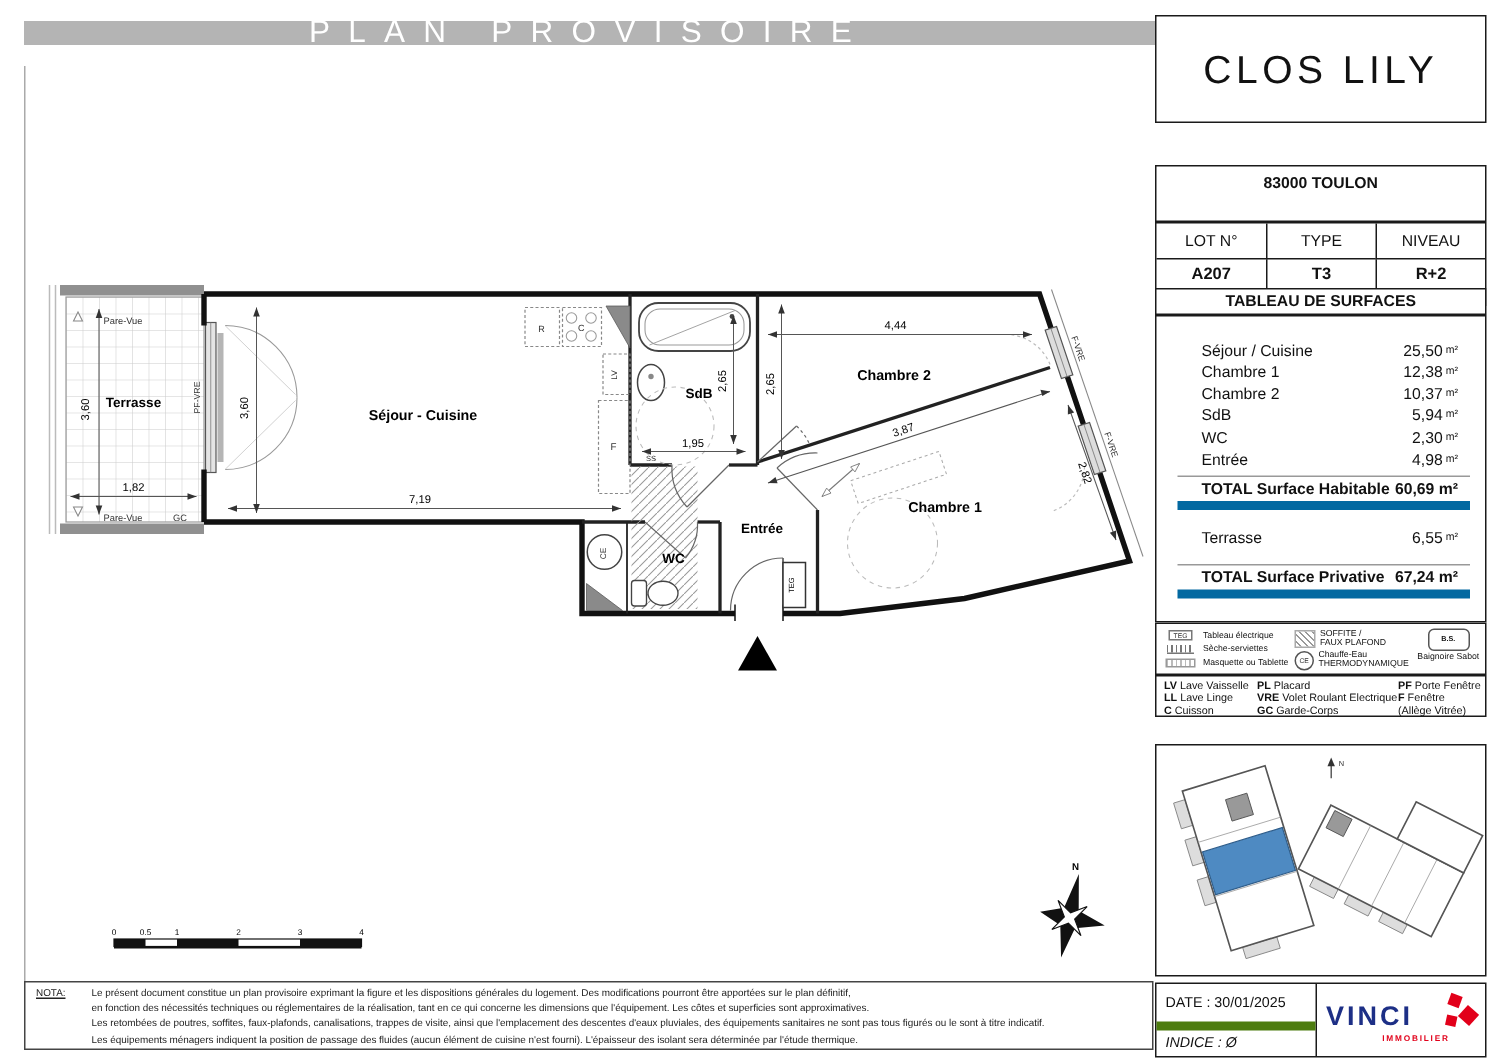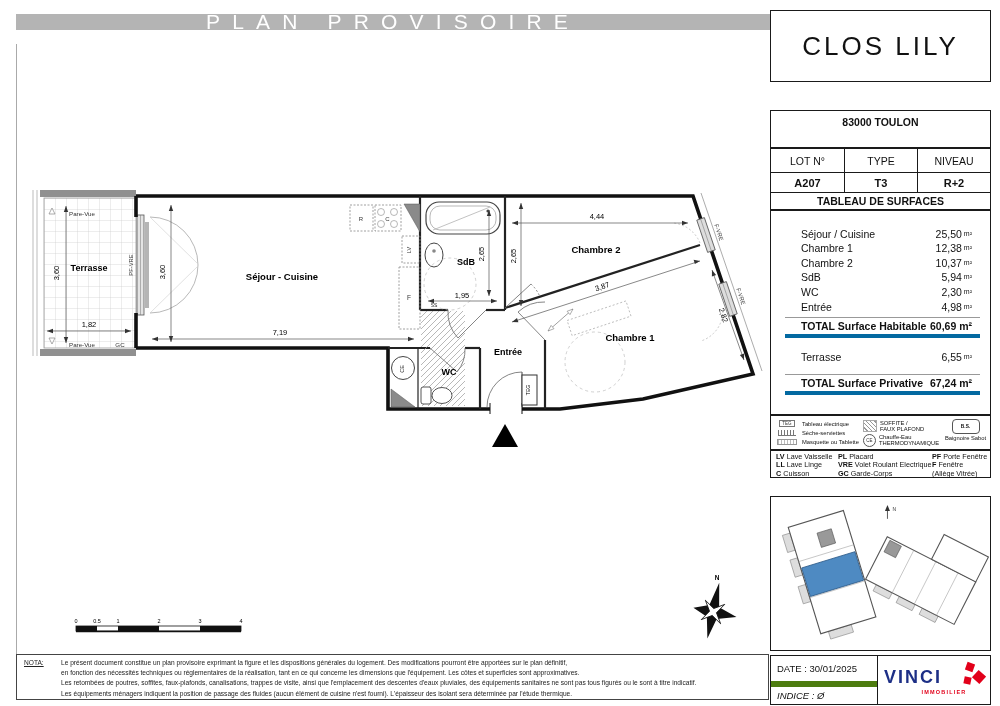--- a/index.html
+++ b/index.html
@@ -21,21 +21,21 @@
   .p-lot .hd{border-bottom:1px solid #1a1a1a;}
   .p-lot .bl{border-left:1px solid #1a1a1a;}
   .p-lot .vv{font-weight:bold;font-size:11px;}
   .p-tab{top:182px;height:18px;display:flex;align-items:center;justify-content:center;
          font-weight:bold;font-size:10.5px;}
   .p-surf{top:200px;height:205px;padding-top:14px;}
   .srow{display:flex;align-items:flex-end;height:14.6px;font-size:10.5px;padding:0 18px 0 30px;}
   .srow .lab{flex:1;}
   .srow .unit{font-size:7px;position:relative;top:-3px;margin-left:2px;}
   .stotal{display:flex;align-items:flex-end;font-weight:bold;font-size:10.5px;
-          border-top:1px solid #999;border-bottom:4px solid #0369a1;
+          border-top:1px solid #999;border-bottom:6px solid #0369a1;
           margin:4px 10px 0 14px;padding:2px 8px 2px 16px;}
   .stotal .lab{flex:1;}
   .mt10{margin-top:11px;}
   
   .p-legend{top:405px;height:35px;display:flex;font-size:5.8px;padding:3px 2px 0 4px;box-sizing:border-box;}
   .lg-col1{width:90px;}
   .lg-row{display:flex;align-items:center;height:9px;}
   .lg-sym{width:24px;display:flex;justify-content:center;margin-right:3px;}
   .teg-box{border:1px solid #777;font-size:4.5px;padding:0 2px;color:#333;}
   .rad{width:18px;height:5px;background:repeating-linear-gradient(90deg,#777 0,#777 1px,#fff 1px,#fff 3px);border-bottom:1px solid #777;}

